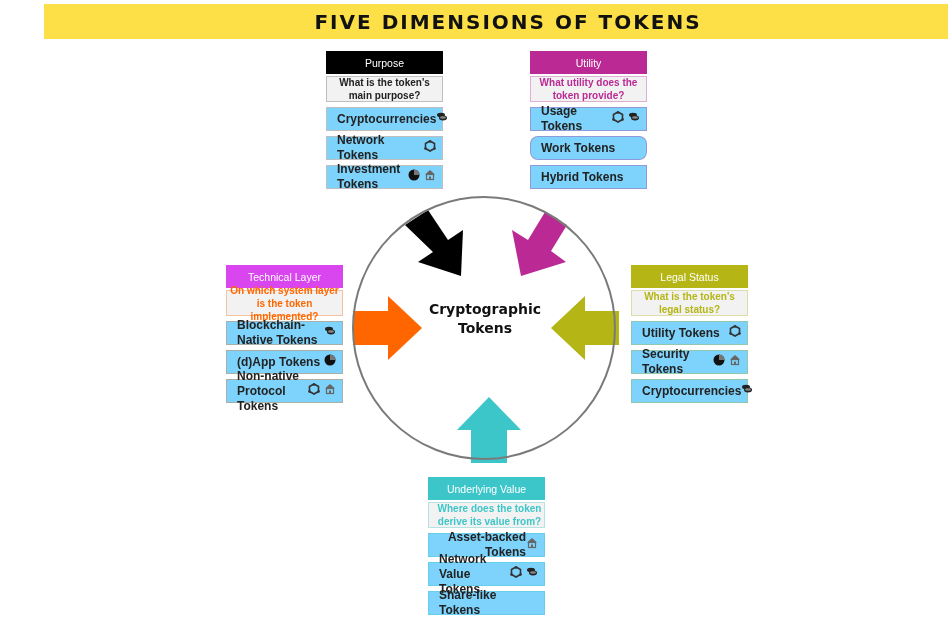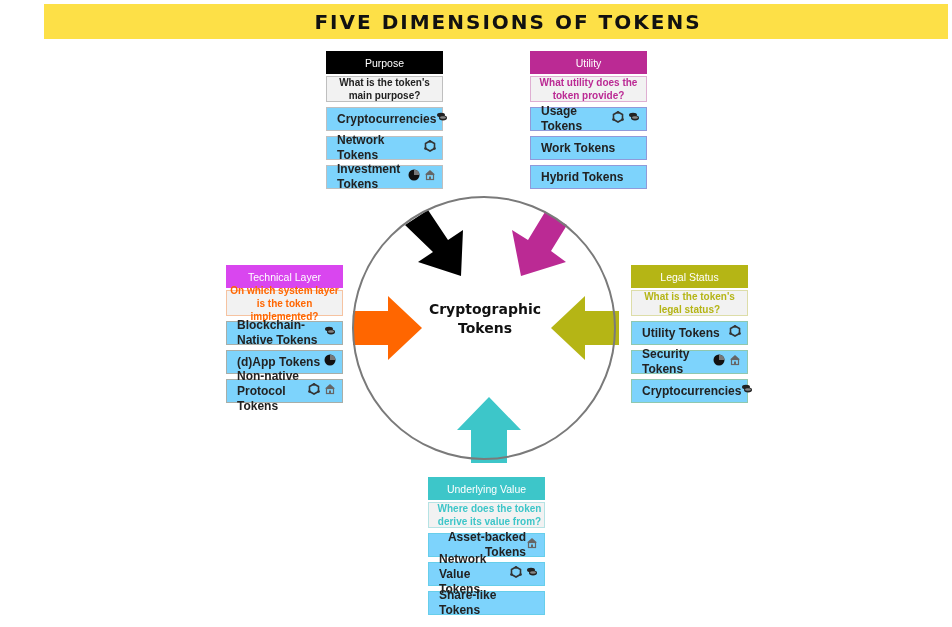--- a/index.html
+++ b/index.html
@@ -95,21 +95,21 @@
             <circle cx="10.5" cy="8.5" r="1.3" fill="#333"></circle>
             <circle cx="1.5" cy="8.5" r="1.3" fill="#333"></circle>
           </svg></span>
         <span><svg class="ic" viewBox="0 0 12 12">
             <ellipse cx="5" cy="4" rx="4" ry="2.2" fill="#222"></ellipse>
             <ellipse cx="7" cy="7" rx="4" ry="2.4" fill="#222"></ellipse>
             <ellipse cx="7" cy="6.5" rx="3" ry="1.2" fill="#888"></ellipse>
           </svg></span>
       </span>
     </div>
-    <div class="it" style="border-color: rgba(187, 42, 148, 0.333);">
+    <div class="it" style="border-color: rgba(187, 42, 148, 0.333); border-radius: 8px;">
       <span>Work Tokens</span>
       <span class="icons"></span>
     </div>
     <div class="it" style="border-color: rgba(187, 42, 148, 0.333);">
       <span>Hybrid Tokens</span>
       <span class="icons"></span>
     </div>
   </div>
 <div class="panel" id="p-technical" style="left:226px; top:265px;">
     <div class="hdr" style="background: #d946ef;">Technical Layer</div>

